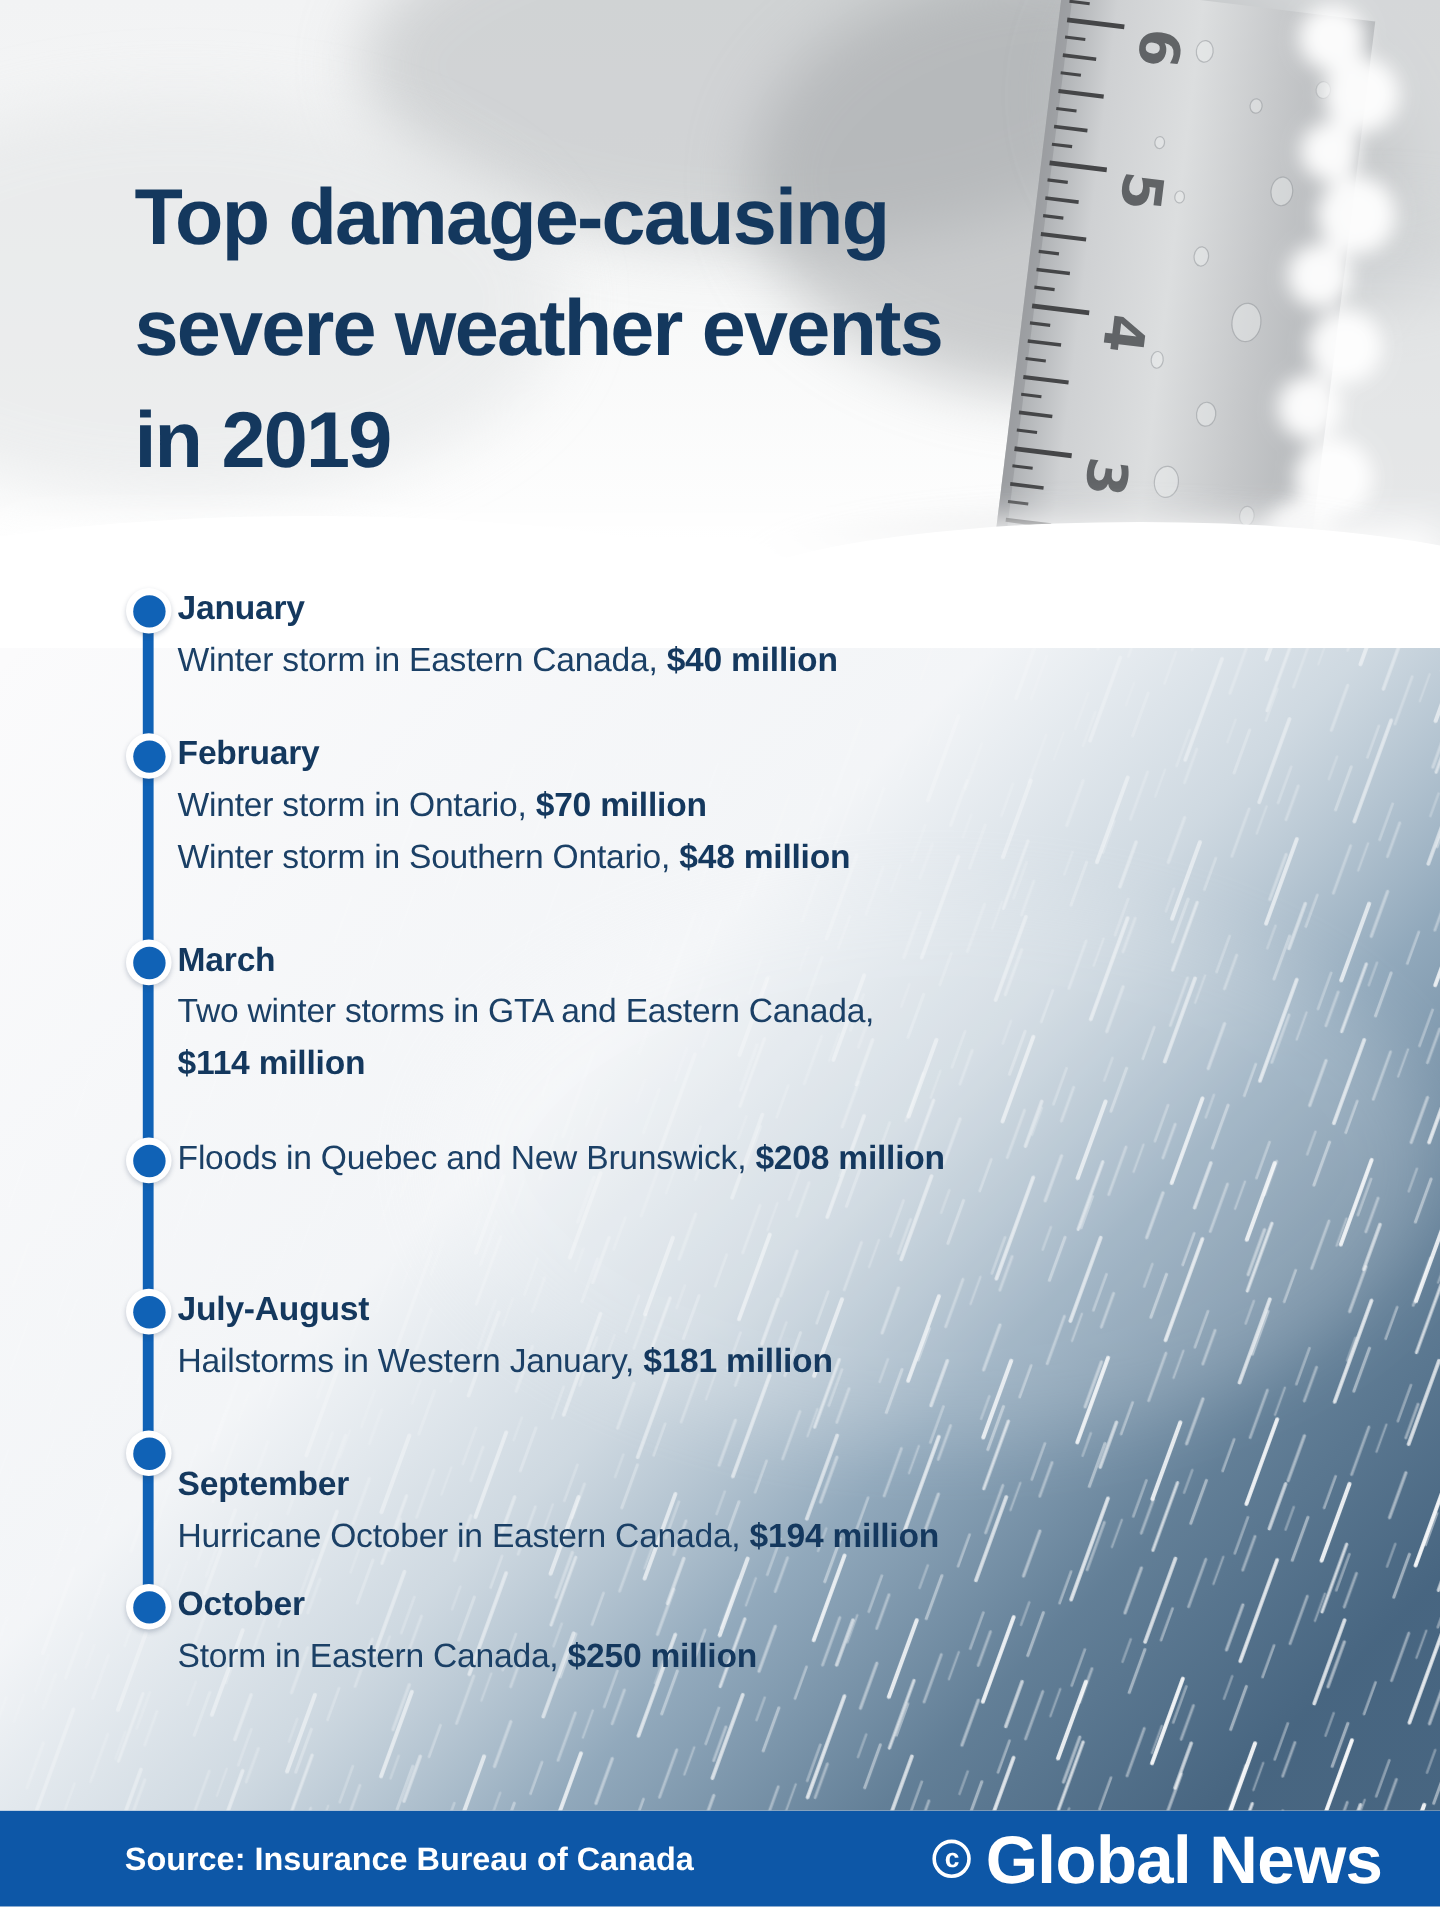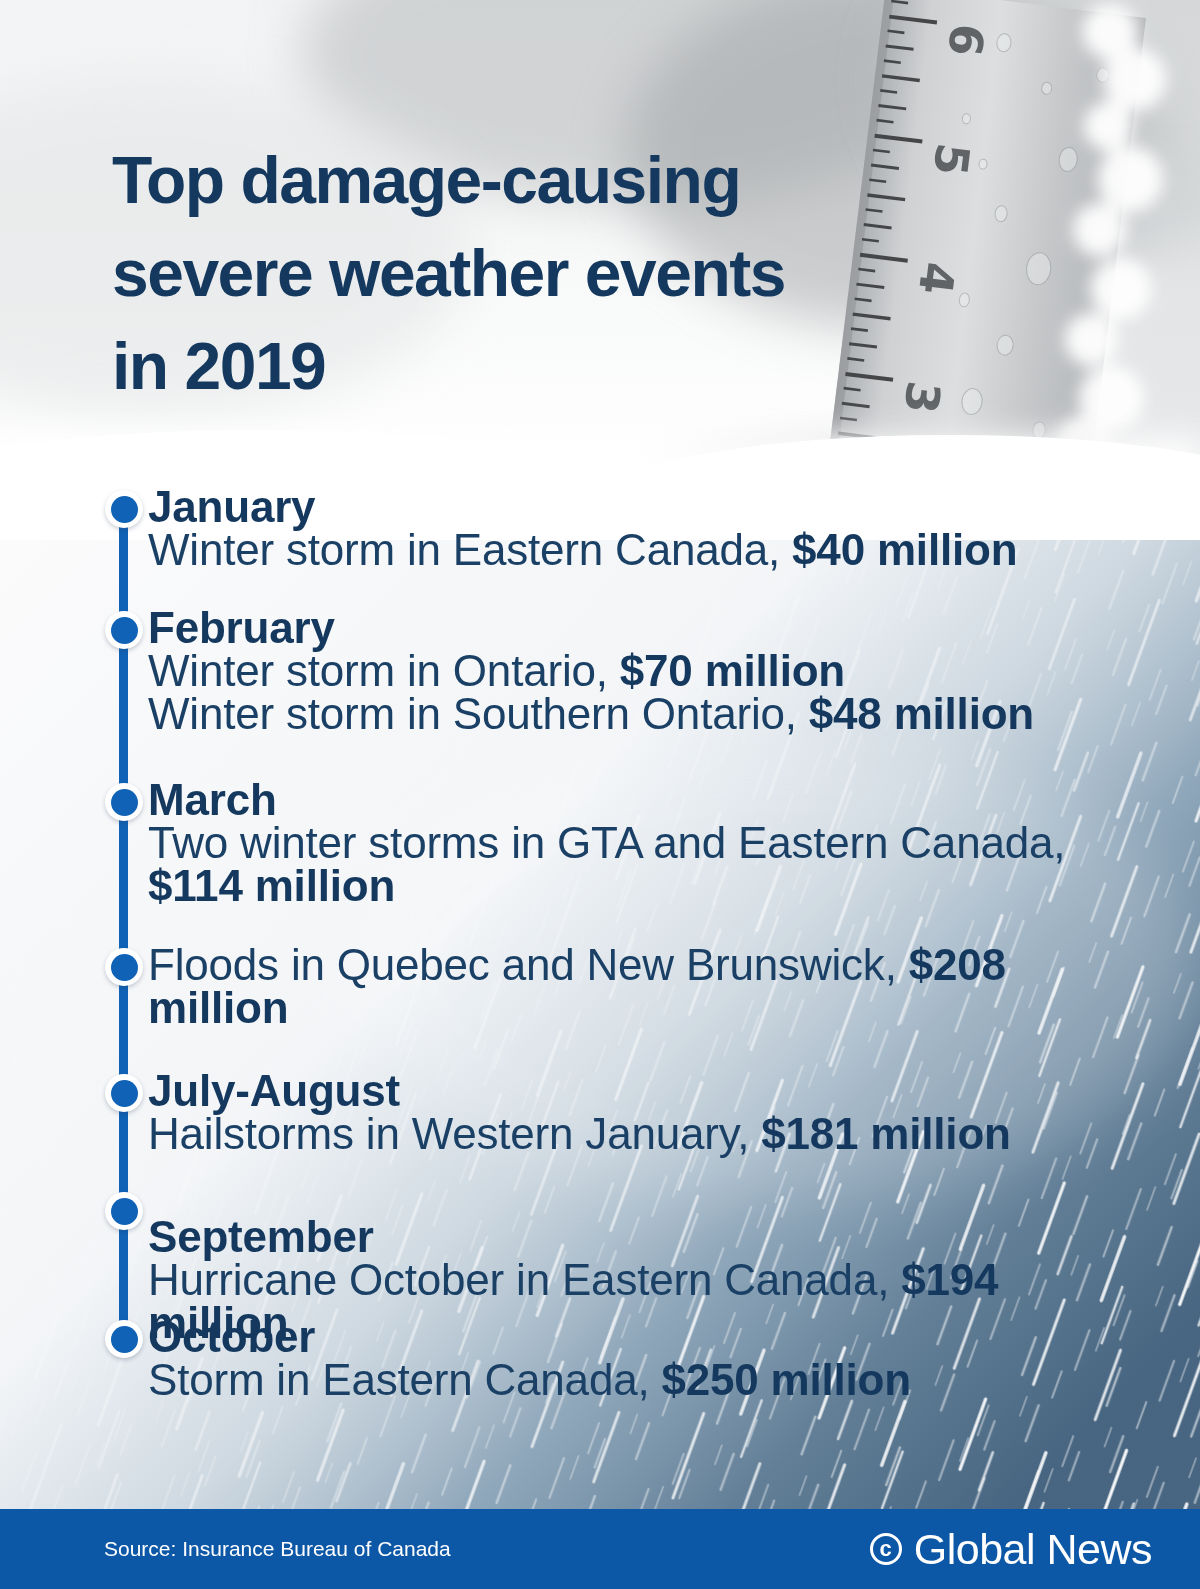--- a/index.html
+++ b/index.html
@@ -33,39 +33,39 @@
     position:absolute;width:38px;height:38px;border-radius:50%;
     background:#ffffff;z-index:4;
     box-shadow:0 2px 4px rgba(40,60,90,.25);
     display:flex;align-items:center;justify-content:center;
   }
   .tl-dot::after{
     content:"";width:27px;height:27px;border-radius:50%;background:#1062b6;
   }
   .entry{
     position:absolute;left:148px;z-index:5;width:1000px;
-    font-size:44px;line-height:43px;color:#1b4066;letter-spacing:-0.2px;
+    font-size:28px;line-height:43px;color:#1b4066;letter-spacing:-0.2px;
   }
   .entry .month{font-weight:bold;color:#14385e;}
   .entry .desc b{font-weight:bold;color:#14385e;}
   
   .footer{
     position:absolute;left:0;top:1509px;width:1200px;height:80px;
     background:#0d57a7;z-index:6;
     display:flex;align-items:center;justify-content:space-between;
     padding:0 48px 0 104px;color:#ffffff;
   }
-  .footer .source{font-size:21px;letter-spacing:0;}
+  .footer .source{font-size:27px;letter-spacing:0;font-weight:bold;}
   .logo{display:flex;align-items:center;gap:12px;}
   .c-ring{
     width:32px;height:32px;border:3px solid #ffffff;border-radius:50%;
     display:flex;align-items:center;justify-content:center;
     font-size:22px;font-weight:bold;line-height:1;
   }
-  .logo .logo-text{font-size:43px;font-weight:normal;letter-spacing:-0.5px;text-align:right;}
+  .logo .logo-text{font-size:56px;font-weight:bold;letter-spacing:-0.5px;text-align:right;}
 </style>
 </head>
 <body>
 
 <div class="canvas">
 
   <div class="bg-top">
     <svg width="1200" height="540" viewBox="0 0 1200 540">
       <defs>
         <linearGradient id="metal" x1="0" y1="0" x2="1" y2="0">

